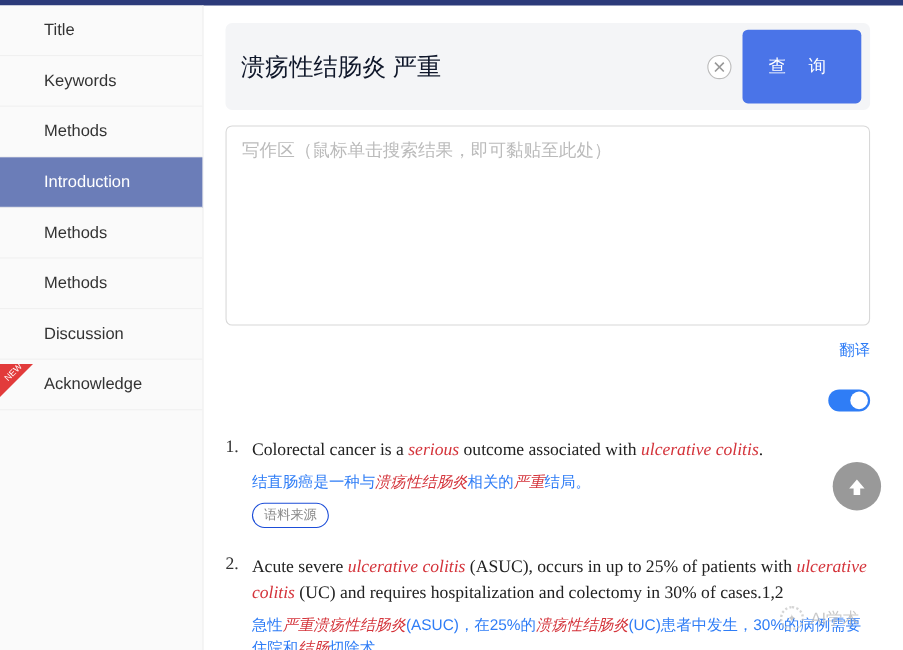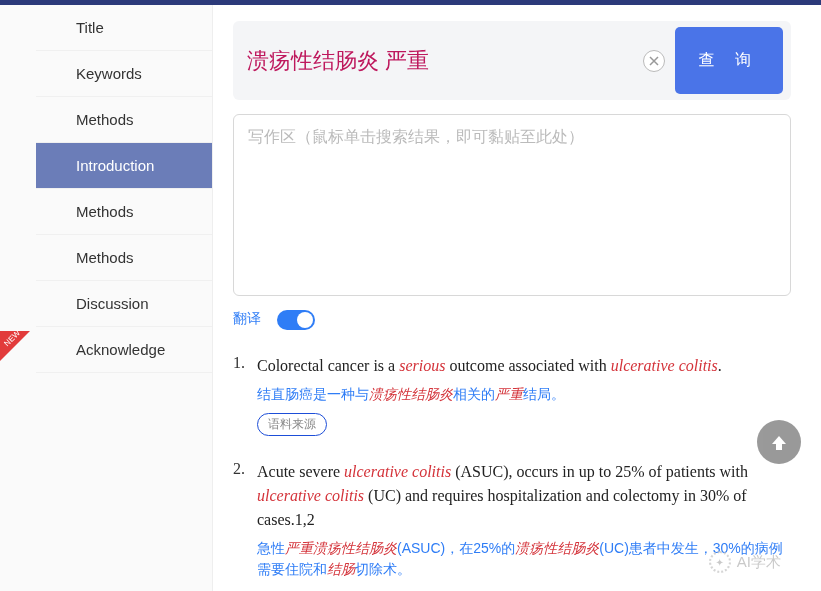--- a/index.html
+++ b/index.html
@@ -1,29 +1,29 @@
 <!DOCTYPE html>
 <html><head>
 <meta charset="utf-8">
 <style>
 * { margin: 0; padding: 0; box-sizing: border-box; }
 body { font-family: "Microsoft YaHei", Arial, sans-serif; font-size: 14px; color: #333; background: #fff; width: 821px; height: 591px; overflow: hidden; position: relative; }
 .topbar { height: 5px; background: #2c3a7a; }
 .layout { display: flex; height: calc(100% - 5px); }
-.sidebar { width: 213px; background: #fafafa; border-right: 1px solid #eee; position: relative; padding-left: 36px; }
+.sidebar { width: 185px; background: #fafafa; border-right: 1px solid #eee; position: relative; }
 .nav-item { padding: 14px 0 14px 40px; font-size: 15px; color: #333; cursor: pointer; border-bottom: 1px solid #f0f0f0; position: relative; }
 .nav-item.active { background: #6b7db8; color: #fff; }
 .new-badge { position: absolute; left: -2px; top: 326px; width: 44px; height: 44px; pointer-events: none; }
 .main { flex: 1; padding: 16px 30px 0 20px; overflow: hidden; }
 .search-row { display: flex; align-items: center; gap: 10px; background: #f4f5f7; border-radius: 6px; padding: 6px 8px; }
-.search-input { flex: 1; border: none; background: transparent; font-size: 22px; padding: 4px 6px; outline: none; color: #be185d; font-family: inherit; }
+.search-input { flex: 1; border: none; background: transparent; font-size: 22px; padding: 4px 6px; outline: none; color: #0f172a; font-family: inherit; }
 .clear-btn { width: 22px; height: 22px; border-radius: 50%; border: 1px solid #bbb; background: #fff; display: flex; align-items: center; justify-content: center; cursor: pointer; color: #999; font-size: 12px; }
 .query-btn { background: #4a74e8; color: #fff; border: none; border-radius: 5px; padding: 23px 24px; font-size: 16px; letter-spacing: 8px; cursor: pointer; }
 .writing-area { margin-top: 14px; border: 1px solid #d8d8d8; border-radius: 6px; height: 182px; padding: 12px 14px; color: #bbb; font-size: 16px; }
-.translate-row { margin-top: 14px; display: flex; align-items: flex-start; gap: 16px; }
+.translate-row { margin-top: 14px; display: flex; align-items: flex-end; gap: 26px; flex-direction: column; }
 .translate-label { color: #2f7df6; font-size: 14px; }
 .toggle { width: 38px; height: 20px; background: #2f7df6; border-radius: 10px; position: relative; cursor: pointer; }
 .toggle::after { content: ""; position: absolute; width: 16px; height: 16px; background: #fff; border-radius: 50%; top: 2px; right: 2px; }
 .results { margin-top: 24px; font-family: Georgia, "Times New Roman", serif; }
 .result-item { display: flex; margin-bottom: 24px; }
 .result-num { width: 24px; flex-shrink: 0; font-size: 16px; color: #333; }
 .result-body { flex: 1; }
 .result-en { font-size: 16px; line-height: 1.5; color: #222; }
 .hl { color: #d4333a; font-style: italic; }
 .result-cn { font-family: "Microsoft YaHei", sans-serif; color: #2f7df6; font-size: 14px; margin-top: 6px; line-height: 1.5; }

